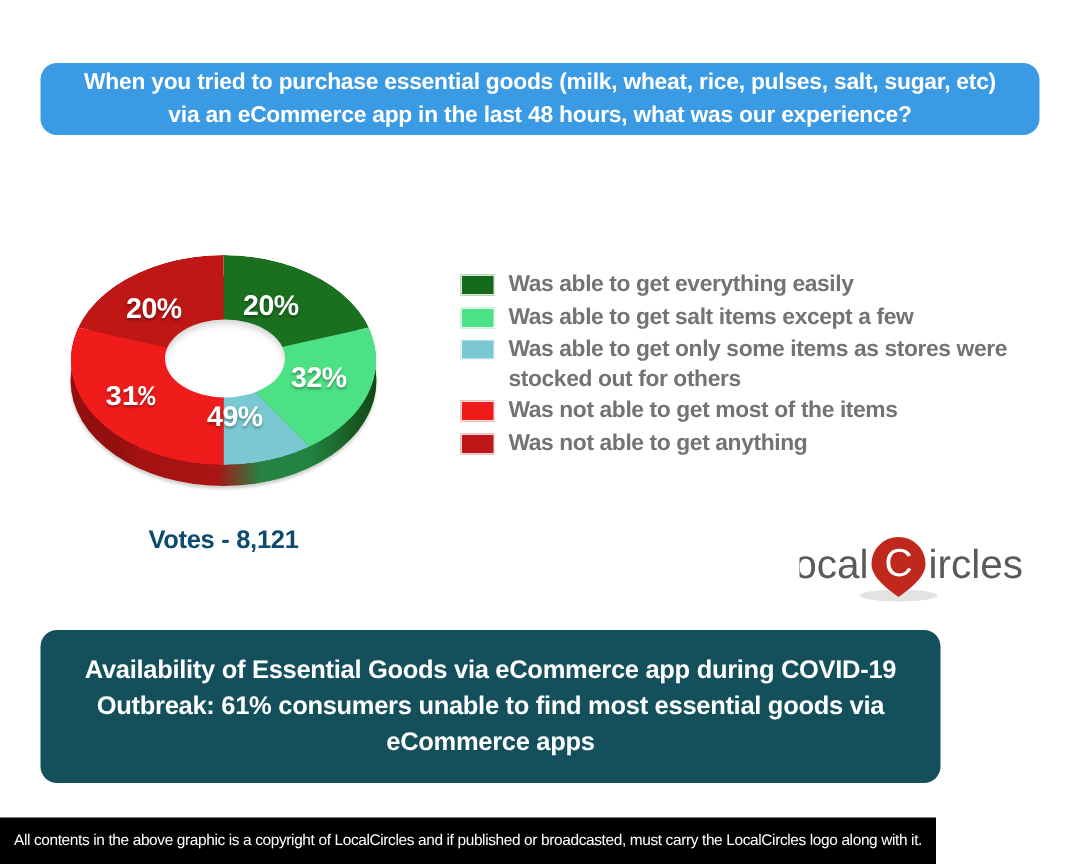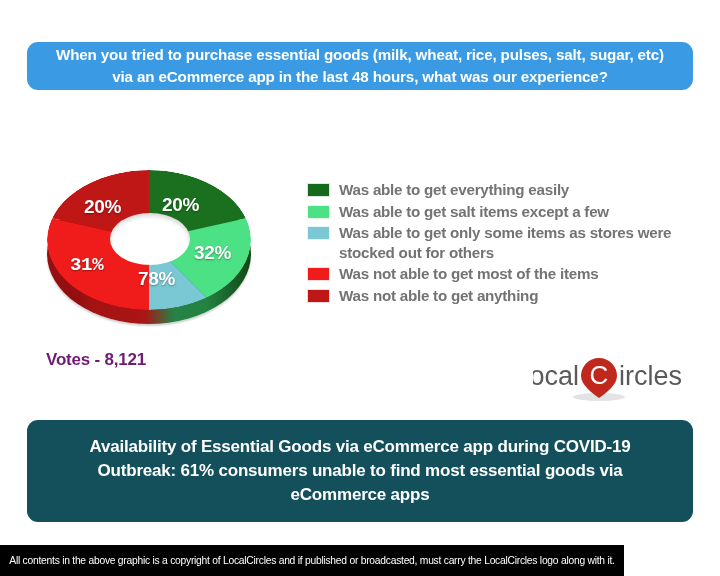--- a/index.html
+++ b/index.html
@@ -113,24 +113,24 @@
   #pct-1 { left: 148px; top: 80px; }
   #pct-2 { left:  92px; top: 106px; }
   #pct-3 { left:  24px; top: 92px; font-family: Liberation Mono, monospace; }
   #pct-4 { left:  38px; top: 34px; }
 
   #votes-label {
     position: absolute;
     left: 46px;
     top: 232px;
     width: 206px;
-    text-align: left;
+    text-align: center;
     font-size: 17px;
     font-weight: bold;
-    color: #701a75;
+    color: #0c4a6e;
     letter-spacing: -0.2px;
   }
 
   
   #legend {
     position: absolute;
     left: 307px;
     top: 180px;
     width: 390px;
   }
@@ -164,21 +164,21 @@
     top: 352px;
     width: 164px;
     height: 50px;
   }
 
   
   #headline-banner {
     position: absolute;
     left: 27px;
     top: 420px;
-    width: 666px;
+    width: 600px;
     height: 102px;
     background: #14505c;
     border-radius: 11px;
     box-sizing: border-box;
     display: flex;
     align-items: center;
     justify-content: center;
     padding: 4px 26px;
   }
   #headline-banner .htext {
@@ -235,21 +235,21 @@
           <path fill="#f01c1c" d="M 0 0 L 0.00 102 A 102 102 0 0 1 -97.03 -31.53 Z"></path>
 
           <path fill="#bf1616" d="M 0 0 L -97.03 -31.53 A 102 102 0 0 1 0 -102 Z"></path>
         </g>
       </svg>
       <div id="donut-hole"></div>
     </div>
 
     <div class="pct-label" id="pct-0">20%</div>
     <div class="pct-label" id="pct-1">32%</div>
-    <div class="pct-label" id="pct-2">78%</div>
+    <div class="pct-label" id="pct-2">49%</div>
     <div class="pct-label" id="pct-3">31%</div>
     <div class="pct-label" id="pct-4">20%</div>
   </div>
 
   <div id="votes-label">Votes - 8,121</div>
 </div>
 
 <div id="legend">
   <div class="legend-item">
     <span class="legend-swatch" style="background: rgb(21, 105, 26);"></span>

